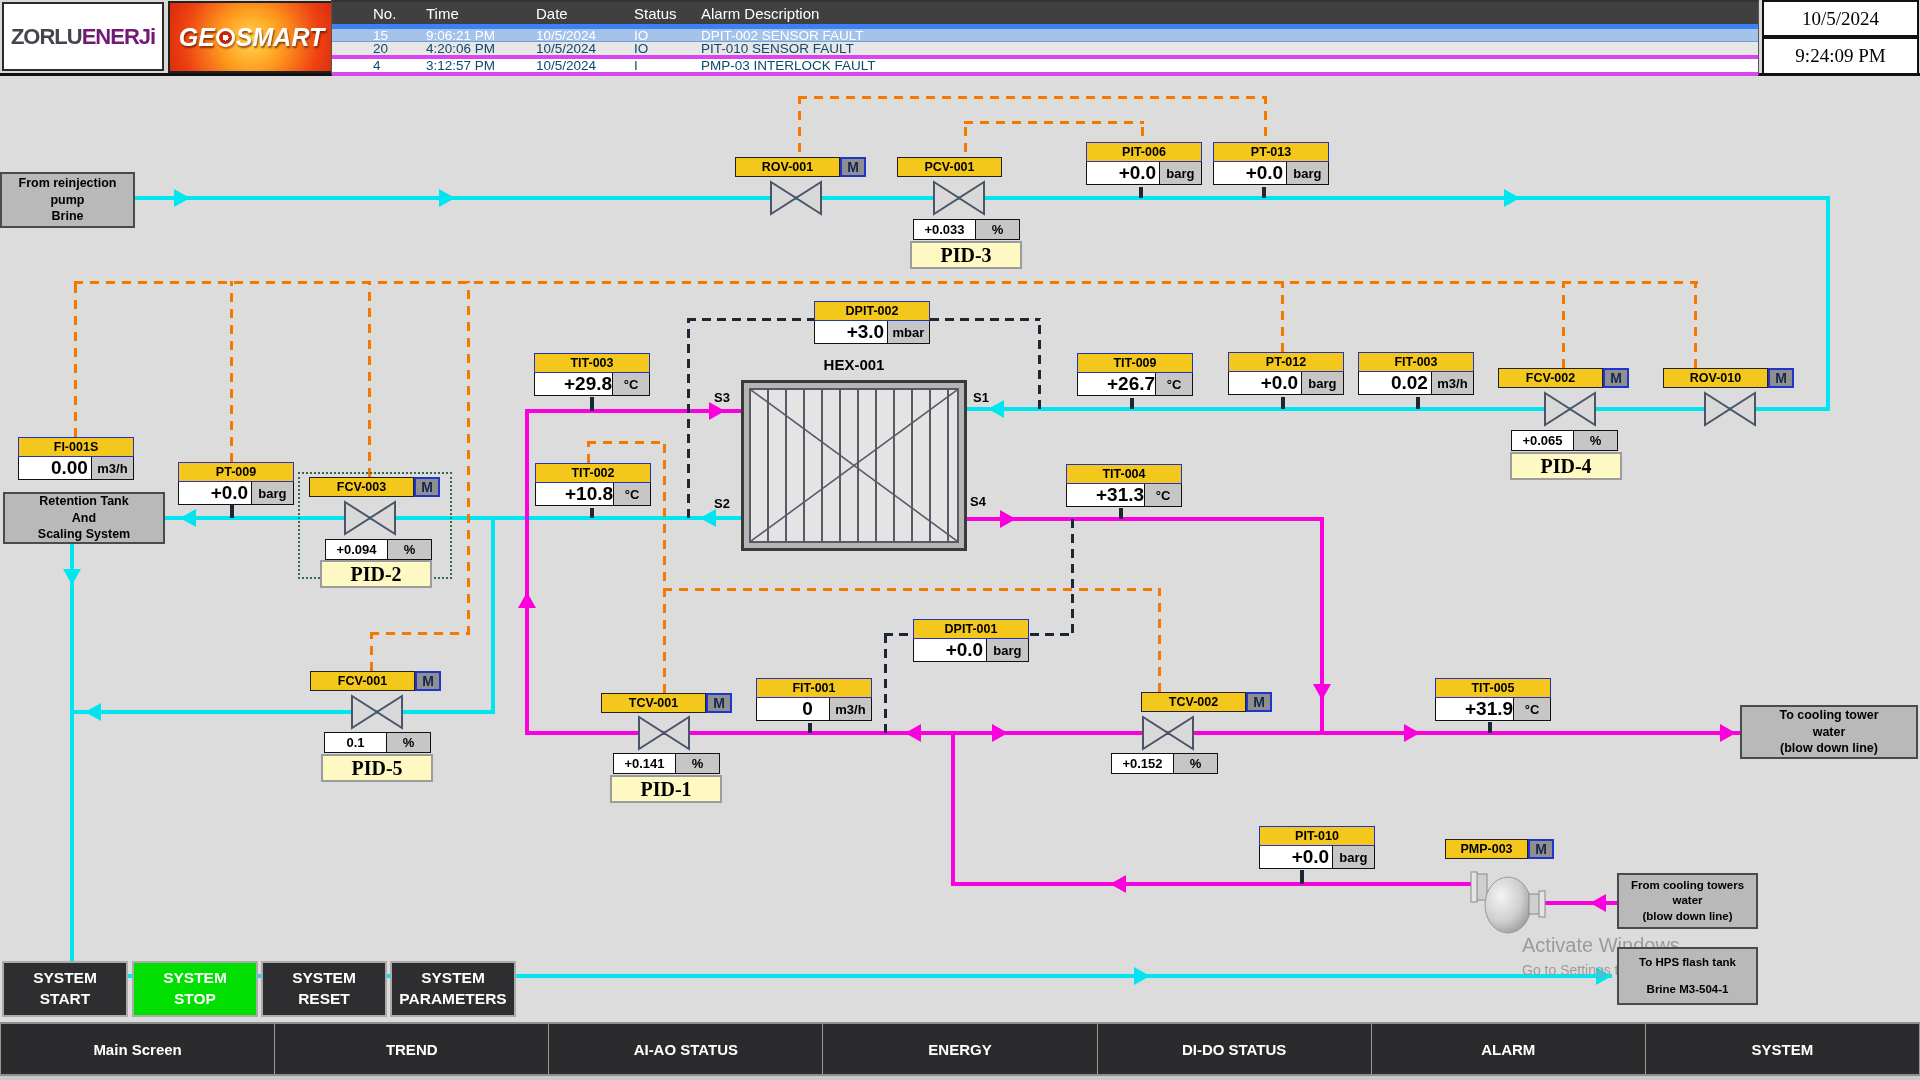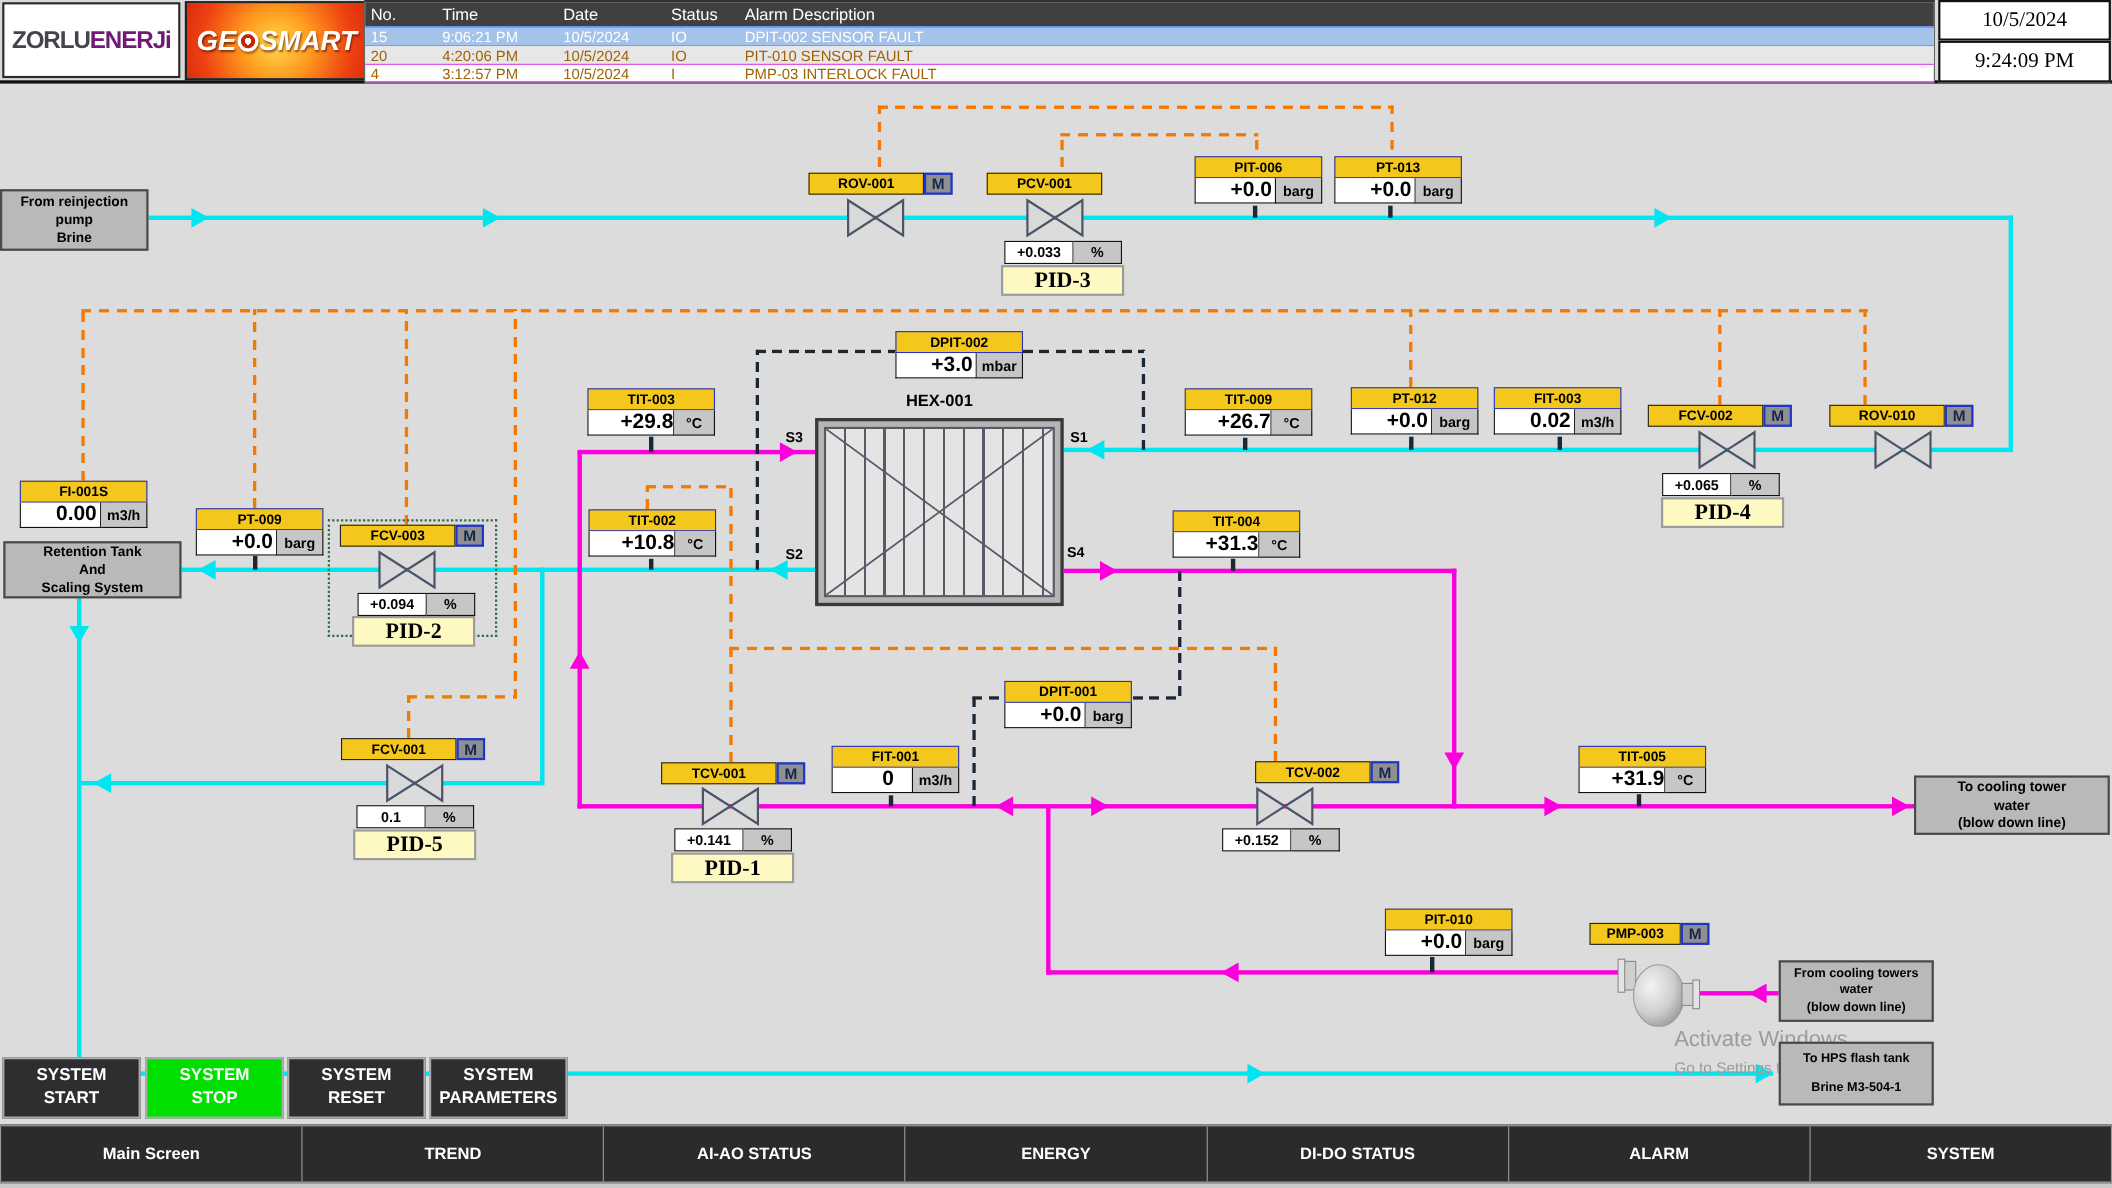--- a/index.html
+++ b/index.html
@@ -15,24 +15,24 @@
   .logo-geo { position:absolute; left:168px; top:1px; width:167px; height:72px; border:2px solid #222;
               background:radial-gradient(circle at 50% 55%, #ffd84d 0%, #ff9b1e 35%, #ee4212 75%, #d92b0c 100%);
               display:flex; align-items:center; justify-content:center; }
   .logo-geo .gt { color:#fff; font-weight:bold; font-style:italic; font-size:25px; letter-spacing:0px; text-shadow:1px 2px 2px rgba(90,20,0,.7); display:flex; align-items:center; }
   .georing { display:inline-block; width:19px; height:19px; border:3px solid #fff; border-radius:50%;
              background:radial-gradient(circle,#fff 0 3px,#c42408 3px); margin:0 1px; box-shadow:1px 2px 2px rgba(90,20,0,.5); }
 
   
   .altable { position:absolute; left:331px; top:0; width:1428px; height:75px; background:#fff; border:1px solid #555; border-top:2px solid #333; }
   .alhead { display:flex; height:22px; background:#404040; color:#fff; font-size:15px; align-items:center; }
-  .alrow  { display:flex; height:17px; font-size:13.5px; align-items:center; color:#a16207; border-bottom:1px solid #d946ef; }
-  .alrow.sel { background:#a5c3e8; color:#fff; border-top:1px solid #3b82f6; border-bottom:1px solid #6f9fd8; height:18px; }
+  .alrow  { display:flex; height:17px; font-size:13.5px; align-items:center; color:#0c4a6e; border-bottom:4px solid #d946ef; }
+  .alrow.sel { background:#a5c3e8; color:#fff; border-top:5px solid #3b82f6; border-bottom:1px solid #6f9fd8; height:18px; }
   .alrow.alt { background:#e7e7e7; }
-  .c-no{ width:70px; padding-left:5px; } .c-time{ width:110px; } .c-date{ width:98px; } .c-status{ width:67px; } .c-desc{ flex:1; }
+  .c-no{ width:70px; padding-left:17px;margin-left:24px; } .c-time{ width:110px; } .c-date{ width:98px; } .c-status{ width:67px; } .c-desc{ flex:1; }
   .dtbox { position:absolute; left:1762px; width:157px; height:37px; background:#fff; border:2px solid #111; display:flex; align-items:center; justify-content:center; font-family:"Liberation Serif",serif; font-size:19px; color:#000; }
 
   
   .ph,.pv { position:absolute; z-index:1; }
   .ph { height:4px; } .pv { width:4px; }
   .brine { background:#00e6f0; } .cool { background:#fb00dc; }
   .dh { position:absolute; height:3px; z-index:1; }
   .dv { position:absolute; width:3px; z-index:1; }
   .sig.dh { background:repeating-linear-gradient(90deg,#f57900 0 9px,transparent 9px 16px); }
   .sig.dv { background:repeating-linear-gradient(0deg,#f57900 0 9px,transparent 9px 16px); }

